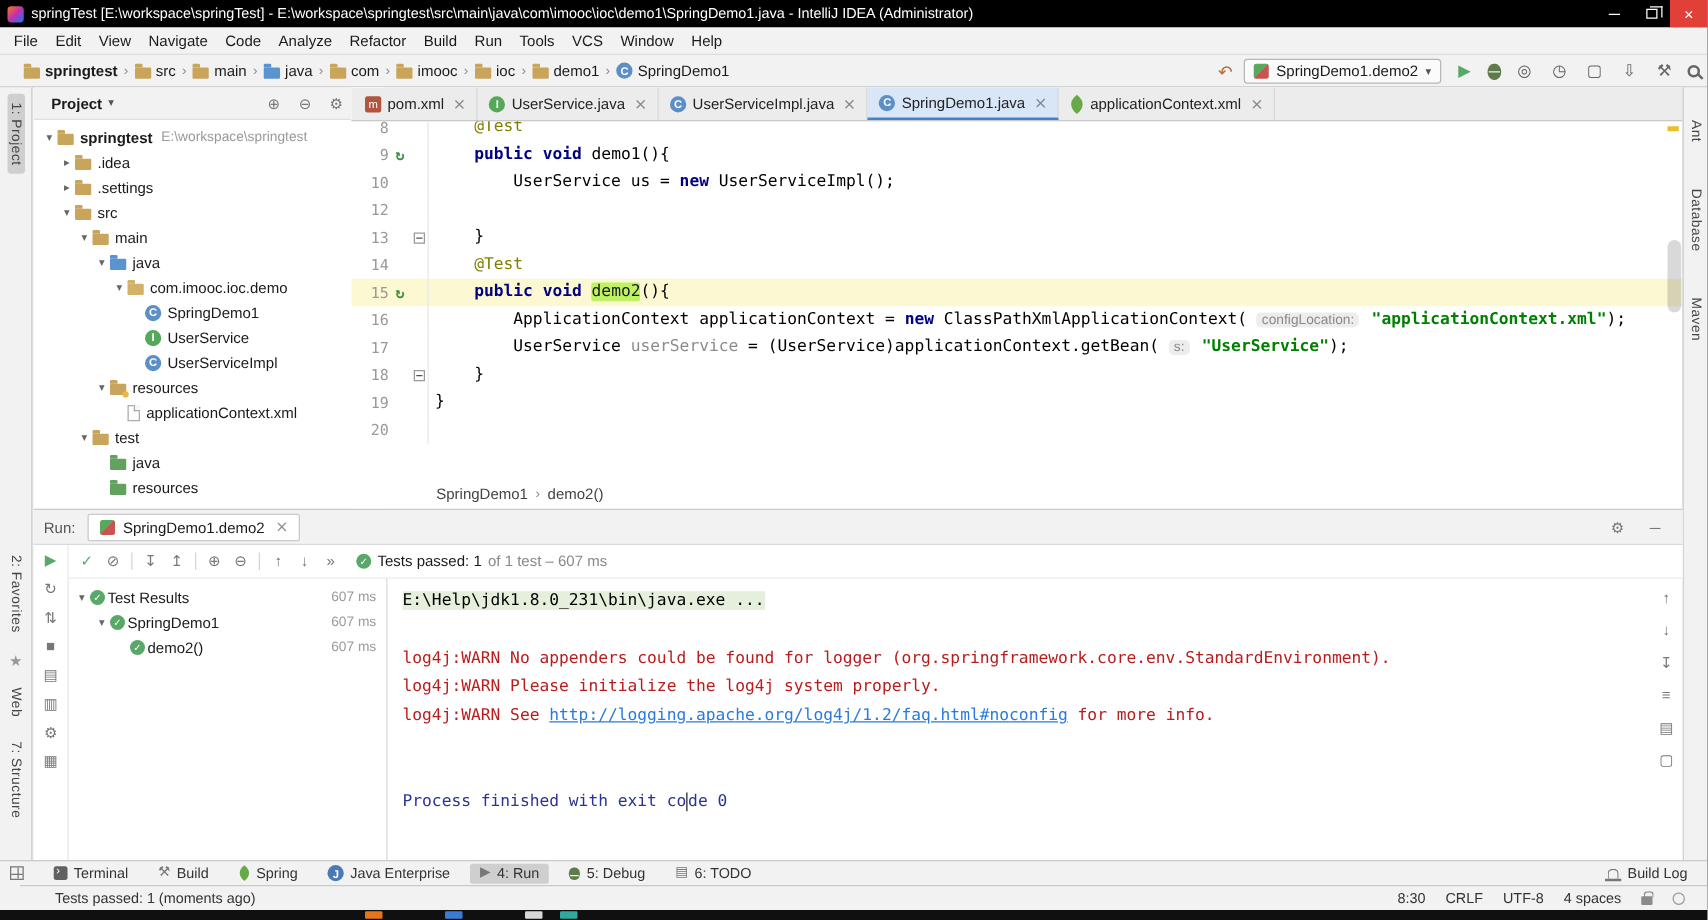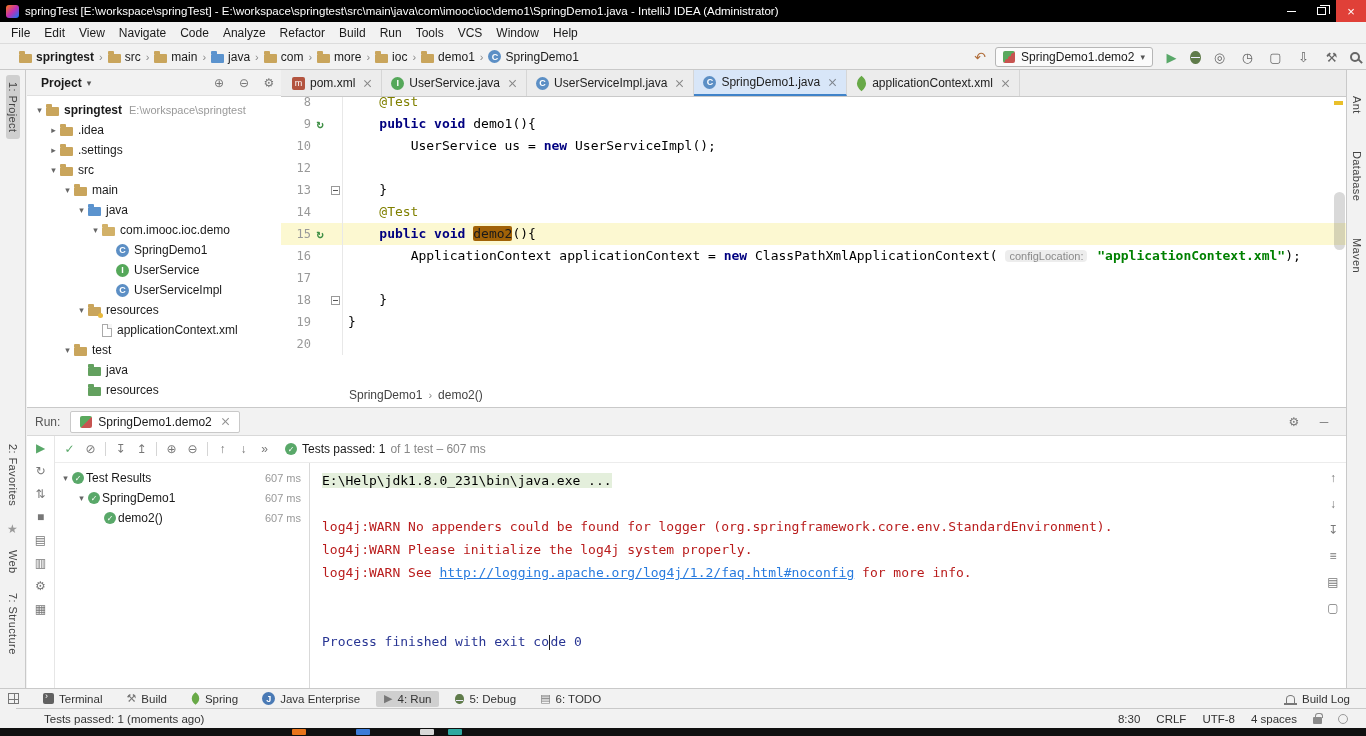--- a/index.html
+++ b/index.html
@@ -110,21 +110,21 @@
   .run-gut{color:#3f8f45;font-size:12px;font-weight:bold}
   .foldslot{width:14px;flex:none;border-right:1px solid #e8e8e8;height:100%;display:flex;align-items:center;justify-content:center}
   .fold{width:9px;height:9px;border:1px solid #999;background:#fff;position:relative;display:block}
   .fold::after{content:"";position:absolute;left:1px;right:1px;top:3px;height:1px;background:#555}
   .codetext{white-space:pre;padding-left:5px;flex:none}
   .tok-k{color:#000080;font-weight:bold}
   .tok-p{color:#000}
   .tok-ann{color:#808000}
   .tok-str{color:#008000;font-weight:bold}
   .tok-unused{color:#8c8c8c}
-  .tok-hl{background:#a16207;border-radius:2px}
+  .tok-hl{background:#bef264;border-radius:2px}
   .tok-hint{background:#ededed;color:#8a8a8a;border-radius:4px;padding:0 4px;margin-right:2px;
             font-family:"Liberation Sans",sans-serif;font-size:11px}
   .err-mark{position:absolute;right:3px;top:4px;width:9px;height:4px;background:#e9bf2a}
   .scroll-thumb{position:absolute;right:1px;top:95px;width:11px;height:58px;background:rgba(80,80,80,.22);border-radius:6px}
   .ed-crumbs{position:absolute;bottom:0;left:0;right:0;height:24px;display:flex;align-items:center;
              padding-left:68px;background:#fff;color:#444;gap:4px}
 
   
   .run-panel{position:absolute;left:27px;top:407px;width:1319px;height:281px;background:#fff;border-top:1px solid #c9c9c9}
   .run-header{height:28px;background:#f2f2f2;border-bottom:1px solid #d9d9d9;display:flex;align-items:center}
@@ -240,21 +240,21 @@
           <span class="crumb-label">java</span>
         </span>
         <span class="crumb-sep"></span>
         <span class="crumb">
           <span class="folder f-amber"></span>
           <span class="crumb-label">com</span>
         </span>
         <span class="crumb-sep"></span>
         <span class="crumb">
           <span class="folder f-amber"></span>
-          <span class="crumb-label">more</span>
+          <span class="crumb-label">imooc</span>
         </span>
         <span class="crumb-sep"></span>
         <span class="crumb">
           <span class="folder f-amber"></span>
           <span class="crumb-label">ioc</span>
         </span>
         <span class="crumb-sep"></span>
         <span class="crumb">
           <span class="folder f-amber"></span>
           <span class="crumb-label">demo1</span>
@@ -463,20 +463,21 @@
           <div class="cl">
             <span class="ln">16</span>
             <span class="gut"></span>
             <span class="foldslot"></span>
             <span class="codetext">        <span class="tok-p">ApplicationContext applicationContext = </span><span class="tok-k">new</span><span class="tok-p"> ClassPathXmlApplicationContext( </span><span class="tok-hint">configLocation:</span><span class="tok-p"> </span><span class="tok-str">"applicationContext.xml"</span><span class="tok-p">);</span></span>
           </div>
           <div class="cl">
             <span class="ln">17</span>
             <span class="gut"></span>
             <span class="foldslot"></span>
+            <span class="codetext">        <span class="tok-p">UserService </span><span class="tok-unused">userService</span><span class="tok-p"> = (UserService)applicationContext.getBean( </span><span class="tok-hint">s:</span><span class="tok-p"> </span><span class="tok-str">"UserService"</span><span class="tok-p">);</span></span>
           </div>
           <div class="cl">
             <span class="ln">18</span>
             <span class="gut"></span>
             <span class="foldslot">
               <span class="fold"></span>
             </span>
             <span class="codetext">    <span class="tok-p">}</span></span>
           </div>
           <div class="cl">

